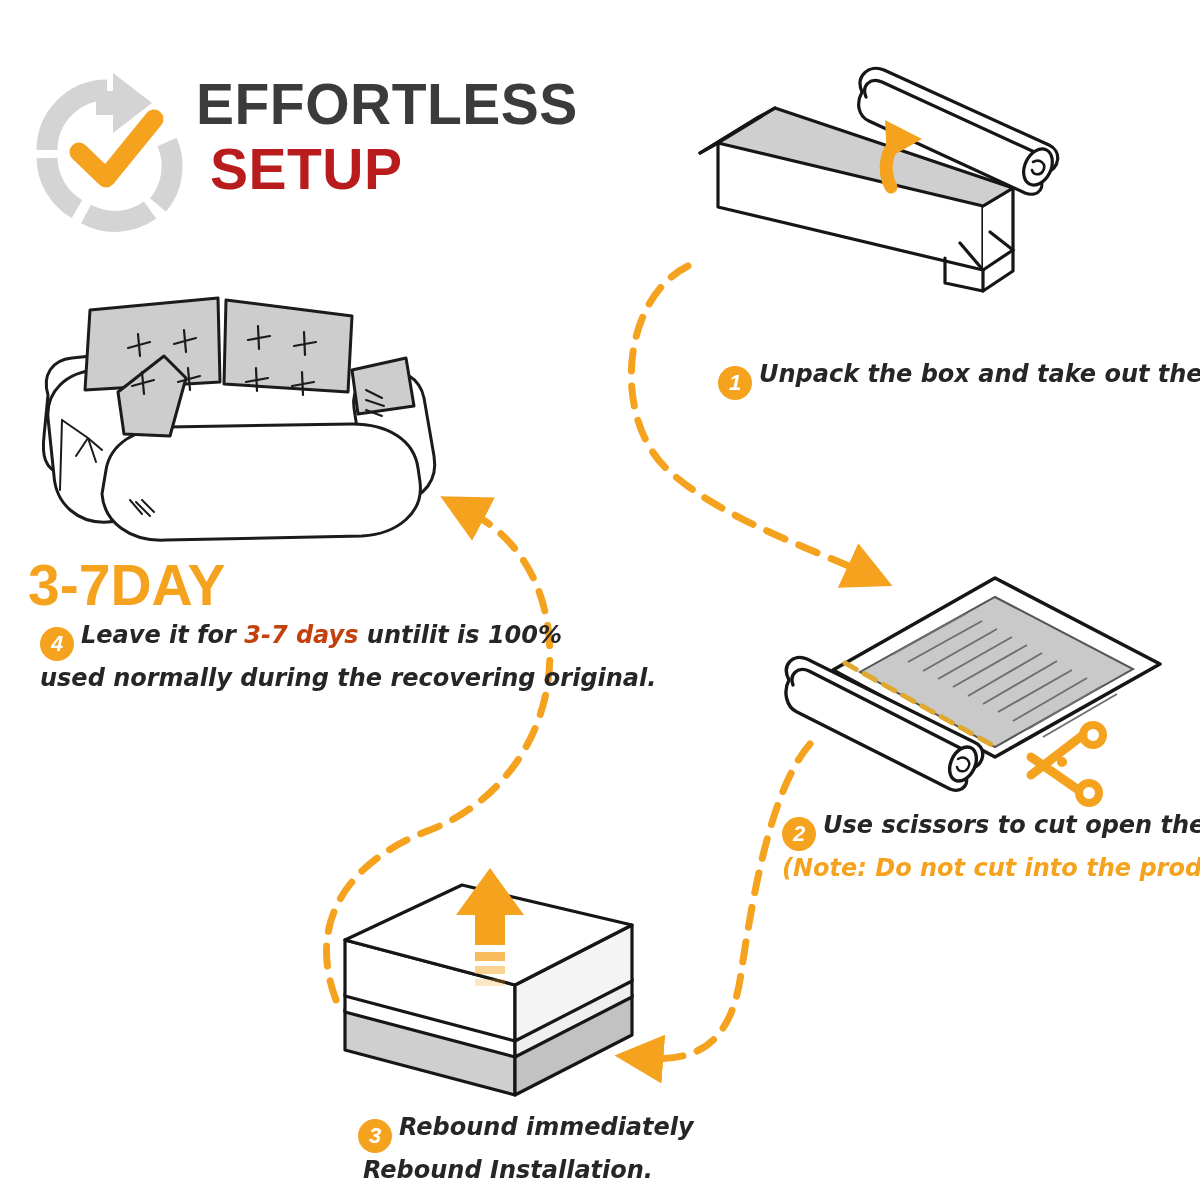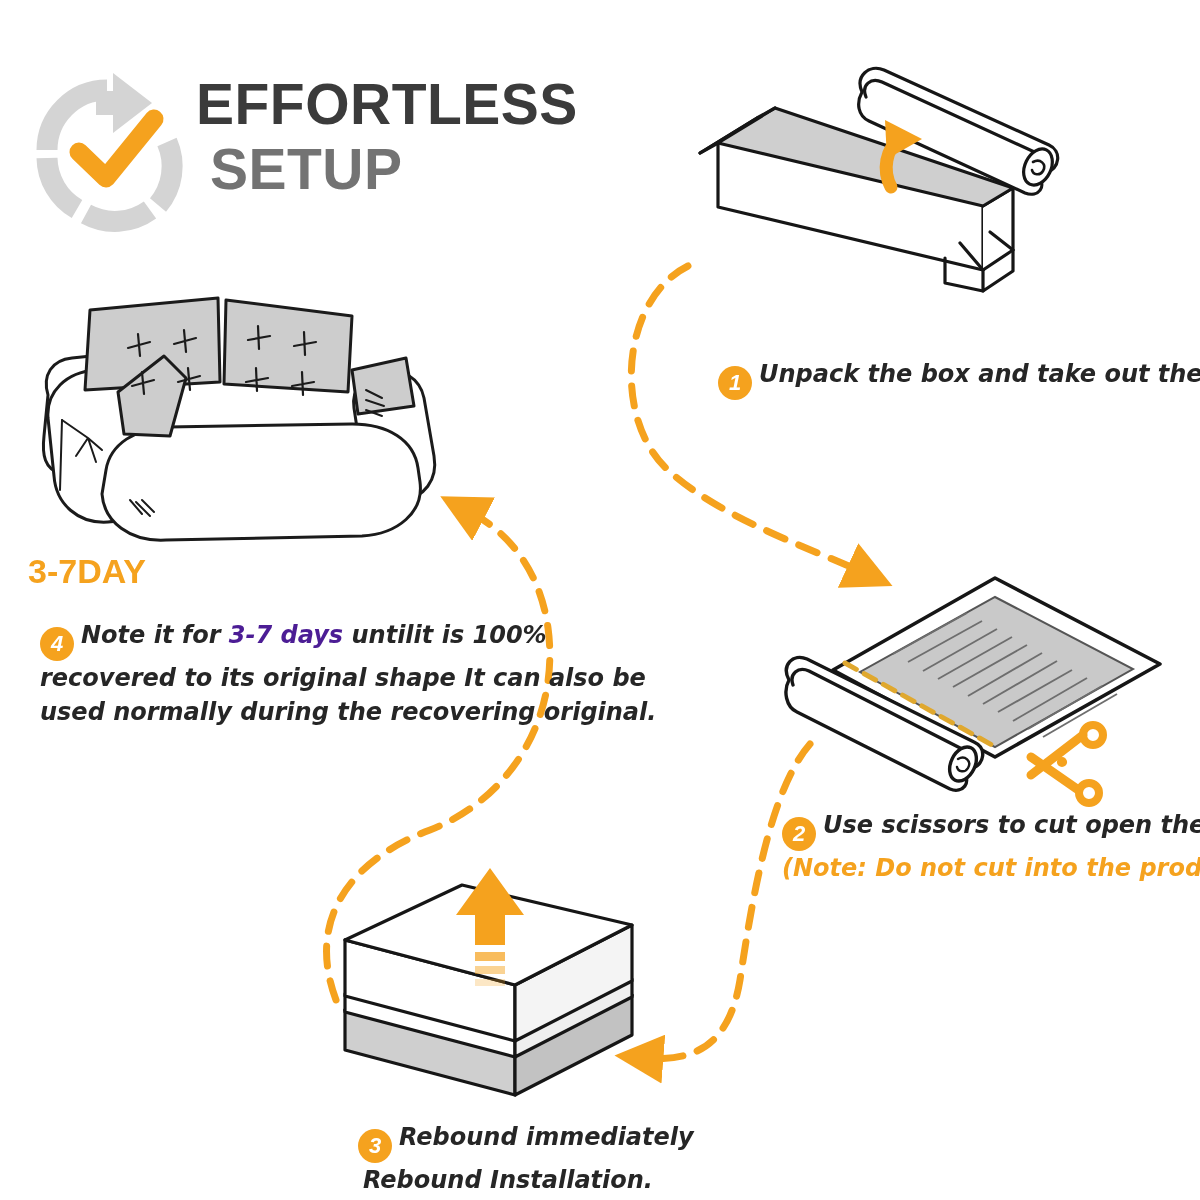--- a/index.html
+++ b/index.html
@@ -16,63 +16,63 @@
   
   #header-block{position:absolute;left:196px;top:76px;width:430px;}
   #title-line1{
     font-family:"Liberation Sans",sans-serif;
     font-weight:bold;font-size:57px;letter-spacing:0.5px;
     color:#3b3b3b;line-height:1.0;margin:0;white-space:nowrap;
   }
   #title-line2{
     font-family:"Liberation Sans",sans-serif;
     font-weight:bold;font-size:57px;letter-spacing:0.5px;
-    color:#737373;line-height:1.0;margin:8px 0 0 14px;white-space:nowrap;
+    color:#b91c1c;line-height:1.0;margin:8px 0 0 14px;white-space:nowrap;
   }
 
   
   #day-heading{
     position:absolute;left:28px;top:552px;
     font-family:"Liberation Sans",sans-serif;
-    font-weight:bold;font-size:34px;color:#F5A21E;
+    font-weight:bold;font-size:57px;color:#F5A21E;
     letter-spacing:0px;white-space:nowrap;text-align:center;
   }
 
   
   .step-block{position:absolute;}
   .step-line{
     font-family:"DejaVu Sans","Liberation Sans",sans-serif;
     font-style:italic;font-weight:bold;
     color:#262626;
     font-size:24px;
     line-height:1.42;
     white-space:nowrap;
   }
   .step-line.note{color:#F5A21E;}
-  .hl{color:#4c1d95;}
+  .hl{color:#c2410c;}
 
   .badge{
     display:inline-block;
     width:34px;height:34px;border-radius:50%;
     background:#F5A21E;color:#ffffff;
     font-family:"Liberation Sans",sans-serif;
     font-style:italic;font-weight:bold;font-size:22px;
     text-align:center;line-height:34px;
     vertical-align:-8px;
     margin-right:7px;
   }
 
   
   #step1{left:718px;top:326px;width:430px;text-align:center;margin-top:31px;}
   #step1 .l1{text-align:left;}
   
   #step2{left:782px;top:808px;width:400px;text-align:center;}
   #step2 .l1{text-align:left;}
   
-  #step3{left:358px;top:1110px;width:300px;text-align:center;margin-top:10px;}
+  #step3{left:358px;top:1110px;width:300px;text-align:center;}
   #step3 .l1{text-align:left;}
   
   #step4{left:40px;top:618px;width:430px;text-align:left;}
 </style>
 </head>
 <body>
 
 <div id="stage">
 
   <svg id="art" viewBox="0 0 1200 1200">
@@ -273,19 +273,18 @@
 
   <div id="step3" class="step-block">
     <div class="step-line l1">
       <span class="badge">3</span><span>Rebound immediately</span>
     </div>
     <div class="step-line">Rebound Installation.</div>
   </div>
 
   <div id="step4" class="step-block">
     <div class="step-line">
-      <span class="badge">4</span><span id="s4l1"><span>Note it for </span><span class="hl">3-7 days</span><span> untilit is 100%</span></span>
-    </div>
-    <div class="step-line" id="s4l2"><span>recovered to its original shape It can also be</span></div>
+      <span class="badge">4</span><span id="s4l1"><span>Leave it for </span><span class="hl">3-7 days</span><span> untilit is 100%</span></span>
+    </div>
     <div class="step-line" id="s4l3"><span>used normally during the recovering original.</span></div>
   </div>
 
 </div>
 
 </body></html>

